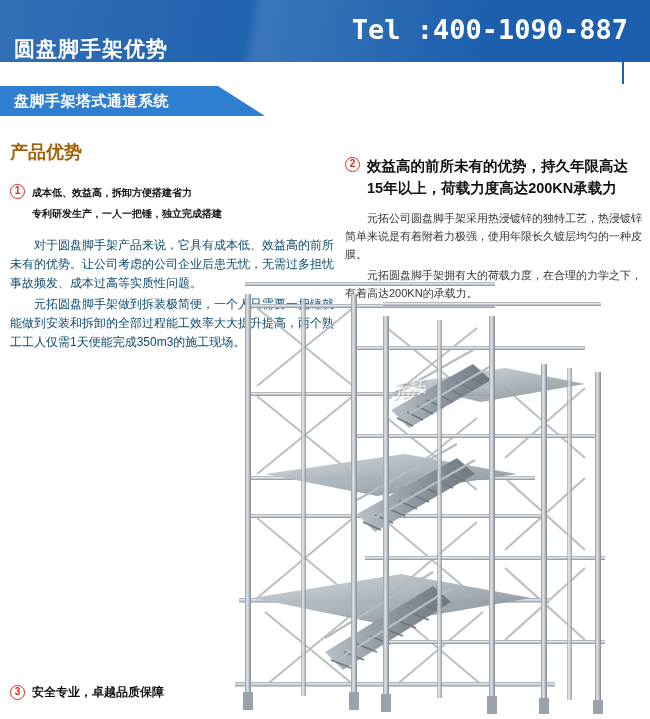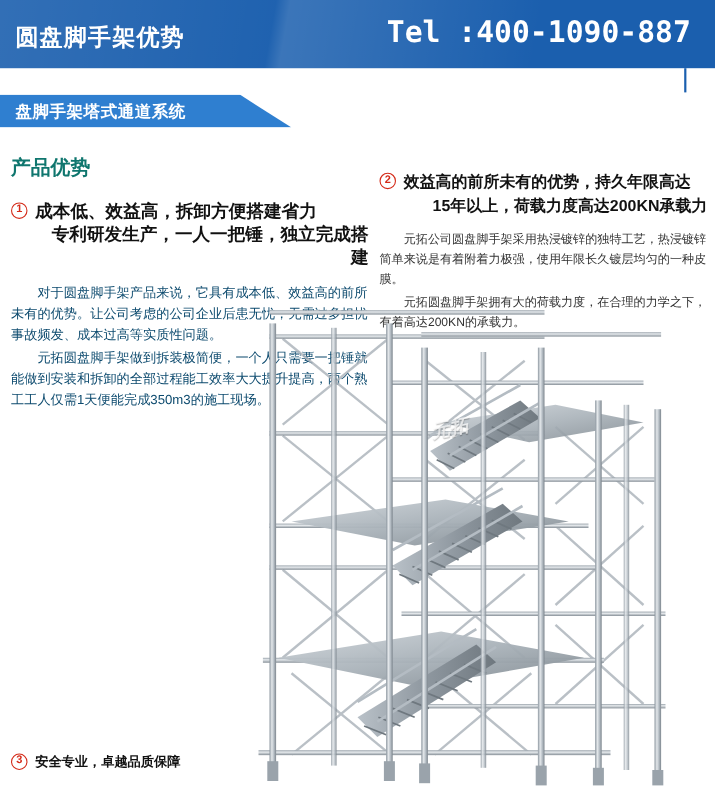--- a/index.html
+++ b/index.html
@@ -27,21 +27,21 @@
   }
   .header .sheen {
     position: absolute;
     left: 0; top: 0;
     width: 650px; height: 62px;
     background: linear-gradient(100deg, rgba(255,255,255,0.10) 0%, rgba(255,255,255,0.02) 38%, rgba(255,255,255,0.14) 40%, rgba(255,255,255,0.0) 75%);
   }
   .header-title {
     position: absolute;
     left: 14px;
-    top: 20px;
+    top: 35px;
     color: #ffffff;
     font-size: 21px;
     font-weight: bold;
     letter-spacing: 1px;
   }
   .header-tel {
     position: absolute;
     right: 22px;
     top: 14px;
     color: #ffffff;
@@ -89,21 +89,21 @@
   
   .left-col {
     position: absolute;
     left: 10px;
     top: 140px;
     width: 325px;
   }
   .section-title {
     font-size: 18px;
     font-weight: bold;
-    color: #0f766e;
+    color: #a16207;
     margin: 0 0 18px 0;
   }
   .point {
     position: relative;
     padding-left: 22px;
     margin-bottom: 10px;
   }
   .num-circle {
     position: absolute;
     left: 0;
@@ -112,28 +112,27 @@
     height: 15px;
     border: 1.6px solid #d42a18;
     border-radius: 50%;
     color: #d42a18;
     font-size: 10px;
     line-height: 12px;
     text-align: center;
     font-weight: bold;
   }
   .point-head {
-    font-size: 16px;
+    font-size: 10px;
     font-weight: bold;
     color: #111111;
     line-height: 21px;
   }
   .point-head .line2 {
     display: block;
-    text-align: right;
   }
   .body-text {
     font-size: 12px;
     color: #0c4a6e;
     line-height: 19px;
     margin-top: 12px;
   }
   .body-text p {
     margin: 0 0 2px 0;
     text-indent: 24px;

